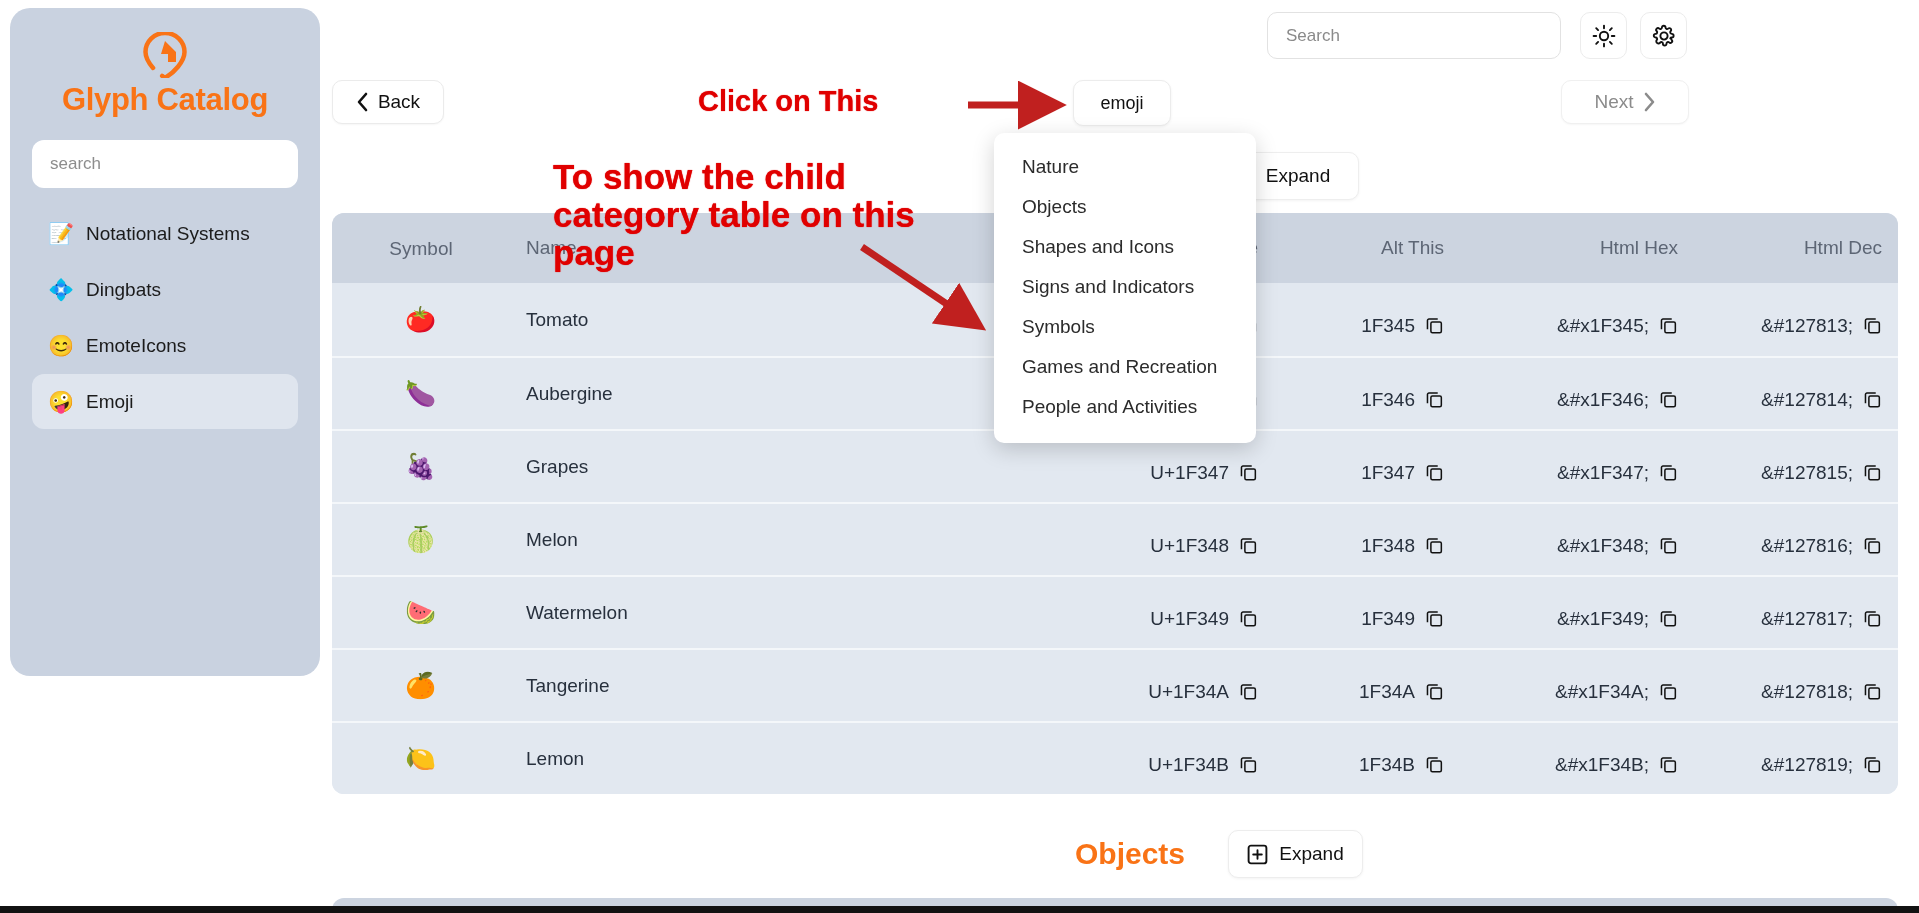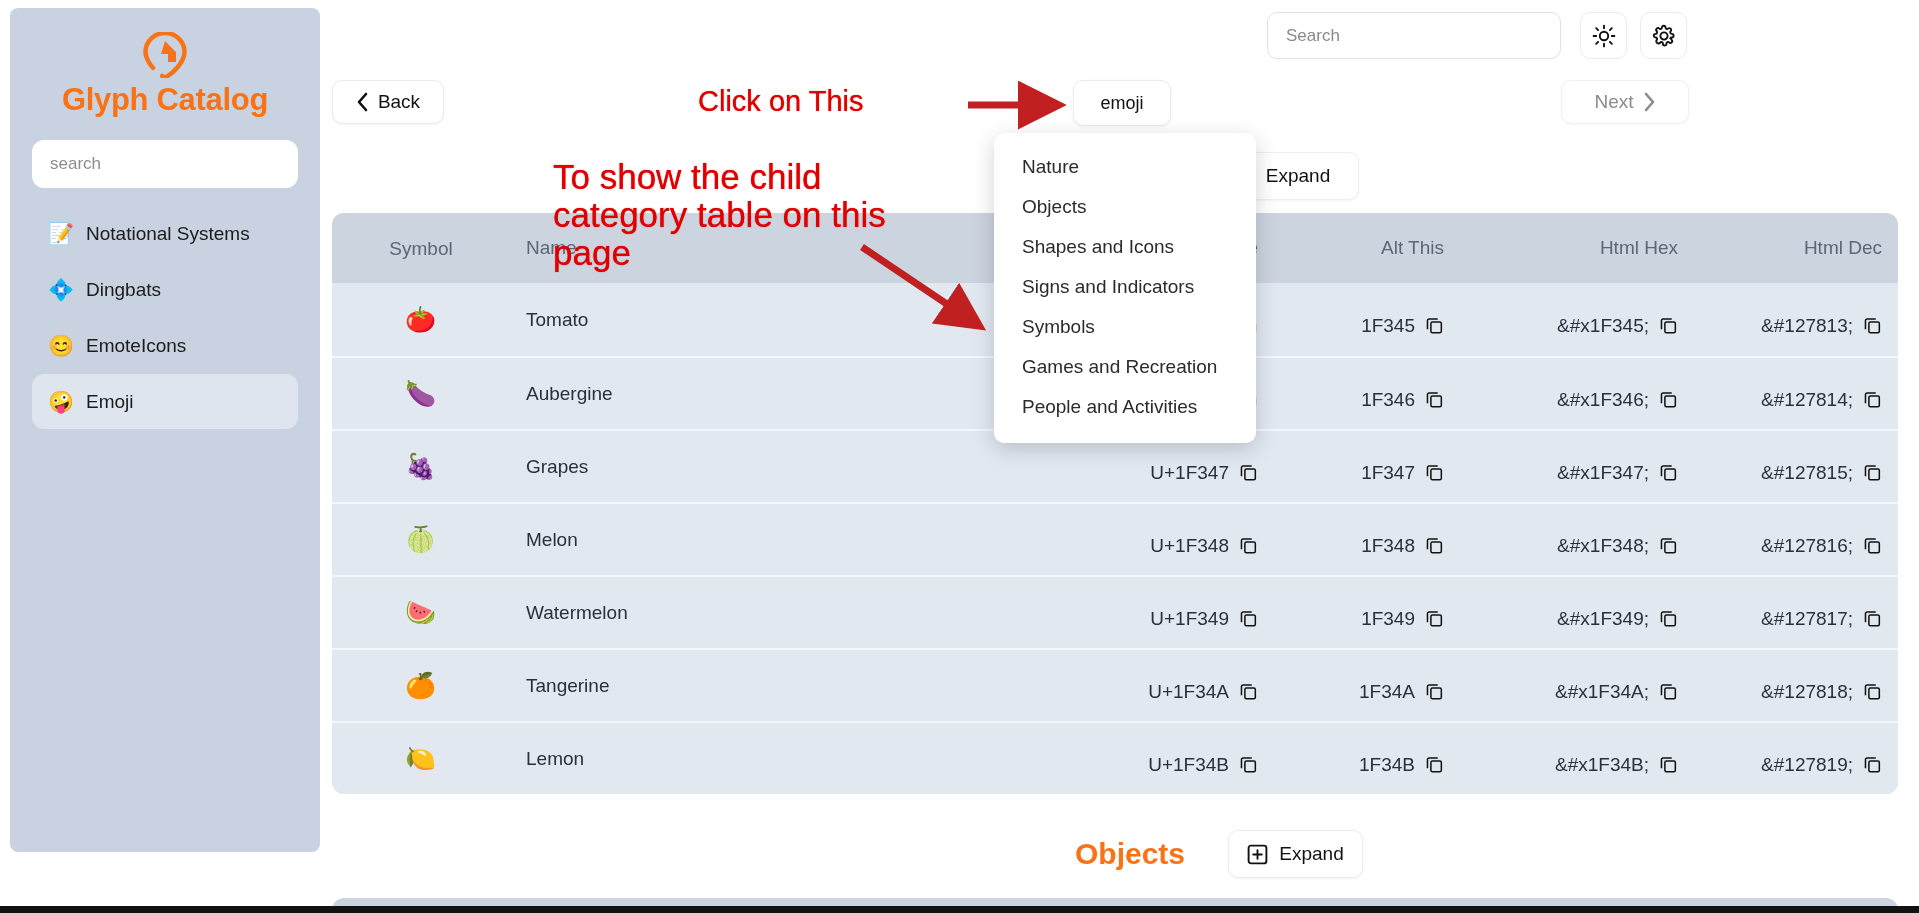--- a/index.html
+++ b/index.html
@@ -7,23 +7,23 @@
     width: 1919px; height: 913px;
     background: #ffffff;
     font-family: "Liberation Sans", sans-serif;
     overflow: hidden;
   }
   #root { position: relative; width: 1919px; height: 913px; background:#fff; }
 
   
   .sidebar {
     position: absolute; left: 10px; top: 8px;
-    width: 310px; height: 844px;
+    width: 310px; height: 668px;
     background: #c9d2e0;
-    border-radius: 8px;
+    border-radius: 20px;
     padding: 18px 22px 0 22px;
   }
   .brand-logo { display:flex; justify-content:center; margin-top: 6px; }
   .brand-title {
     text-align: center;
     color: #f97316;
     font-size: 31px;
     font-weight: bold;
     margin-top: 4px;
     letter-spacing: -0.3px;
@@ -179,21 +179,21 @@
     border-radius: 12px 12px 0 0;
   }
   .page-bottom-bar {
     position:absolute; left:0; bottom:0; width:1919px; height:7px; background:#121212;
   }
 
   
   .anno {
     position: absolute;
     color: #e00000;
-    font-weight: normal;
+    font-weight: bold;
     z-index: 60;
     line-height: 1.08;
     text-shadow: 0 0 1px #e00000;
   }
   .anno-click { left: 698px; top: 86px; font-size: 29px; }
   .anno-show  { left: 553px; top: 158px; font-size: 35px; width: 380px; }
   .anno-svg { position: absolute; left:0; top:0; width:1919px; height:913px; pointer-events:none; z-index:55; }
 </style>
 </head>
 <body>

